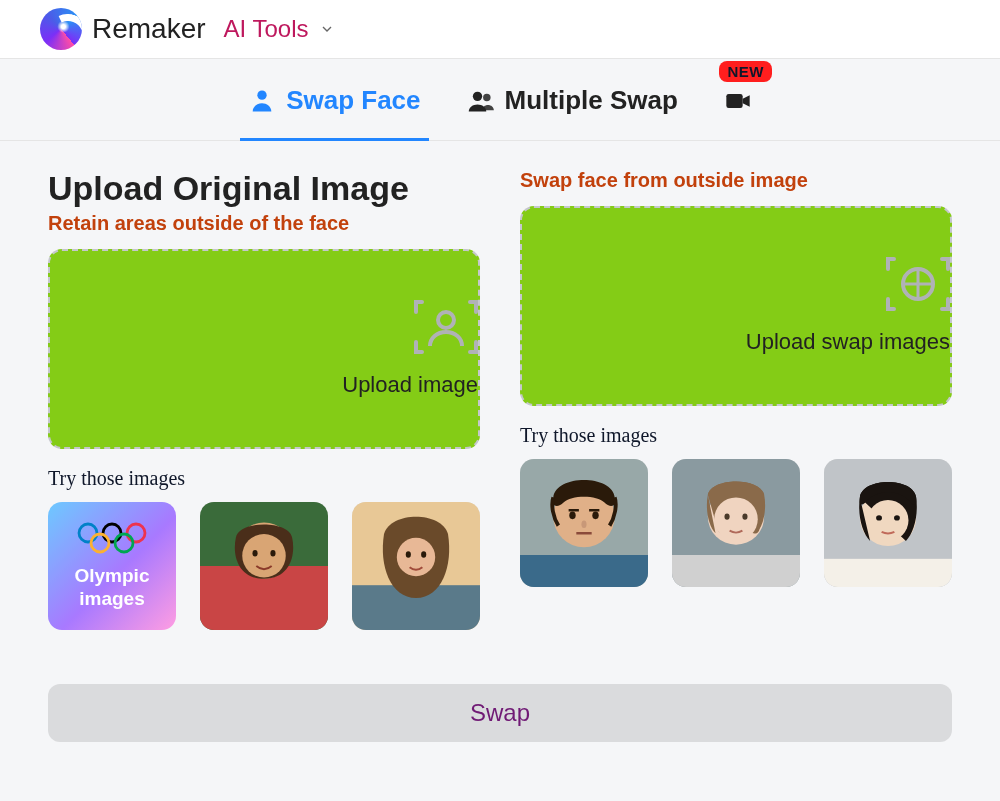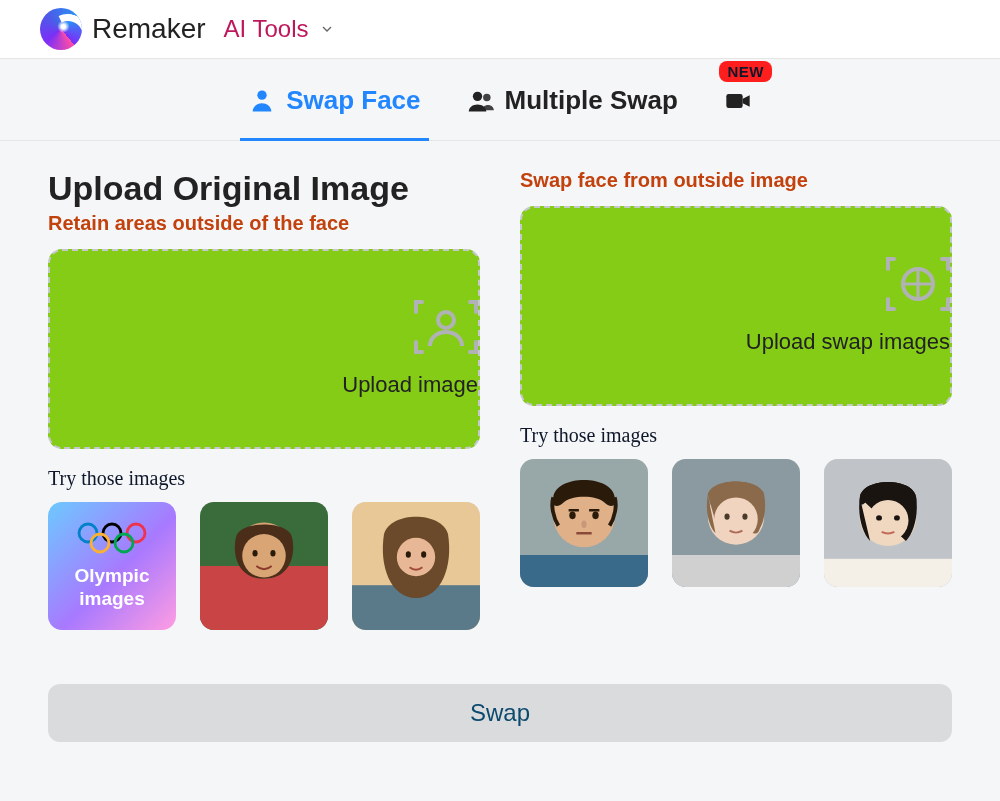--- a/index.html
+++ b/index.html
@@ -123,21 +123,21 @@
     .thumb-olympic{
       background:linear-gradient(135deg,#6dc9ff,#a879ff 55%, #ff9de2);
       display:flex;flex-direction:column;align-items:center;justify-content:center;
       color:#fff;font-size:19px;font-weight:600;line-height:1.2;text-align:center;
     }
     .rings{margin-bottom:8px;}
     .face-svg{width:100%;height:100%;}
     .swap-btn{
       margin:40px 48px 14px;
       background:#dadbdd;
-      color:#0c4a6e;
+      color:#701a75;
       font-size:24px;
       border:none;
       border-radius:12px;
       height:58px;
       display:flex;align-items:center;justify-content:center;
       cursor:pointer;
       width:calc(100% - 96px);
     }
   </style>
 </head>

